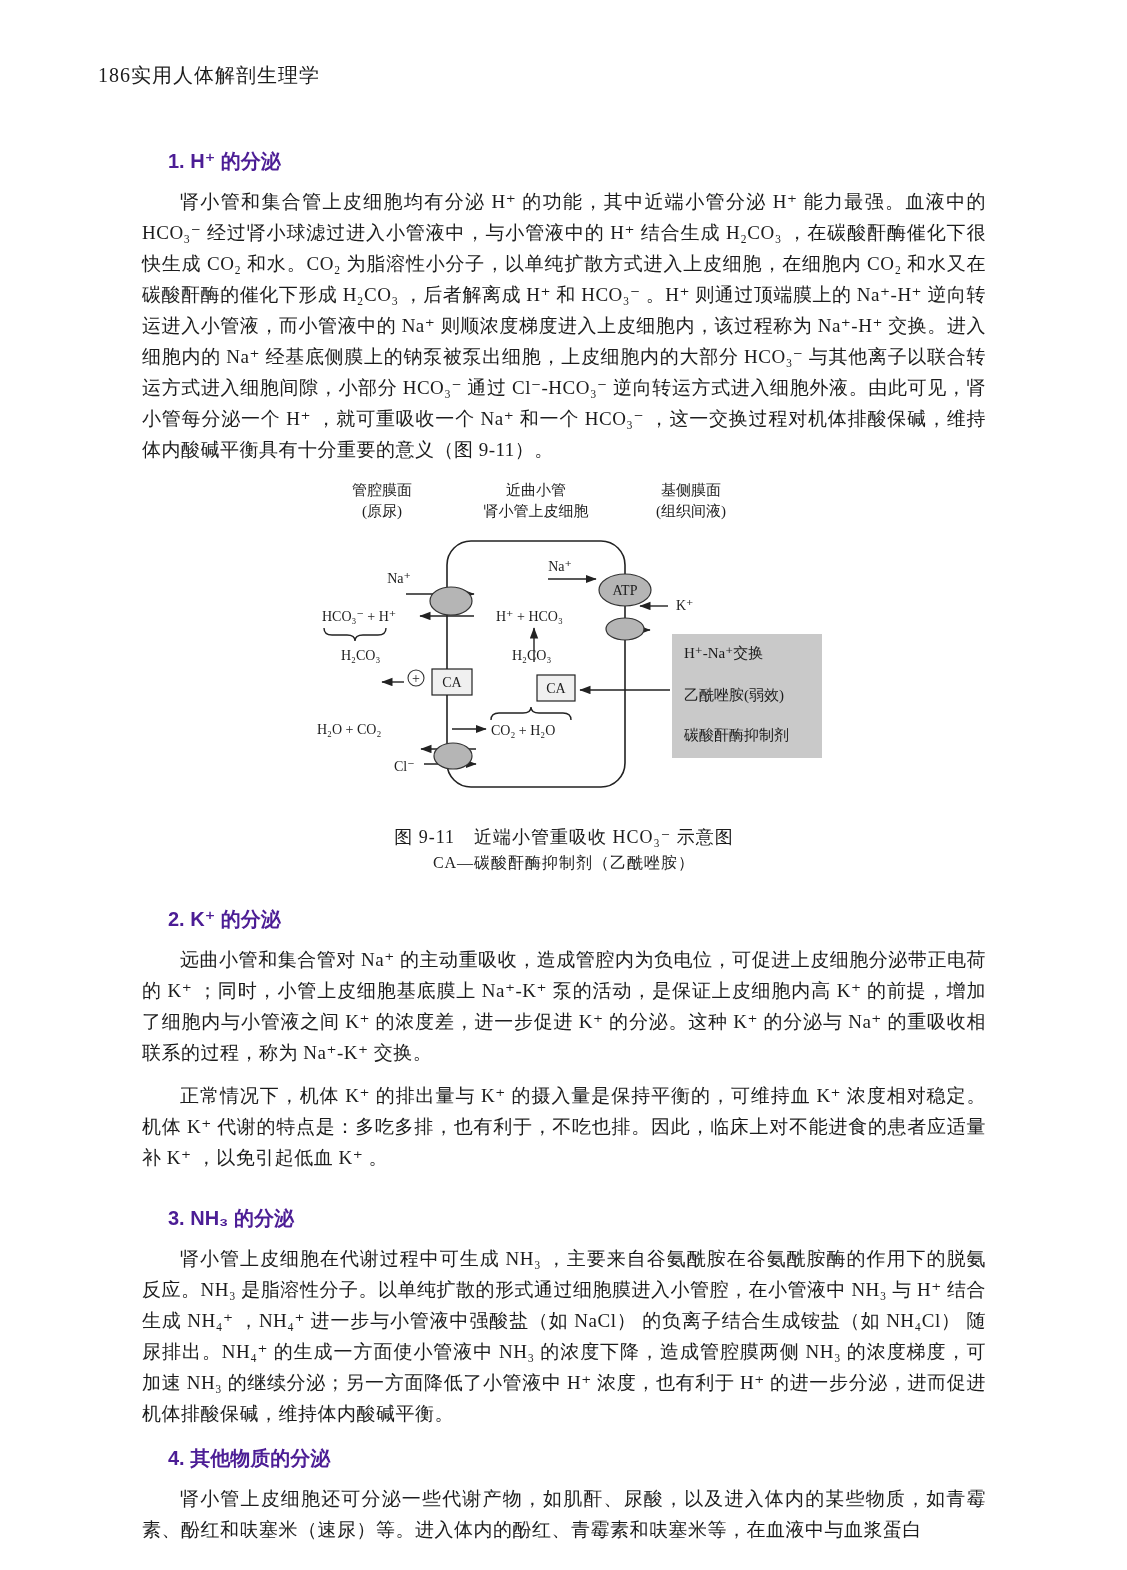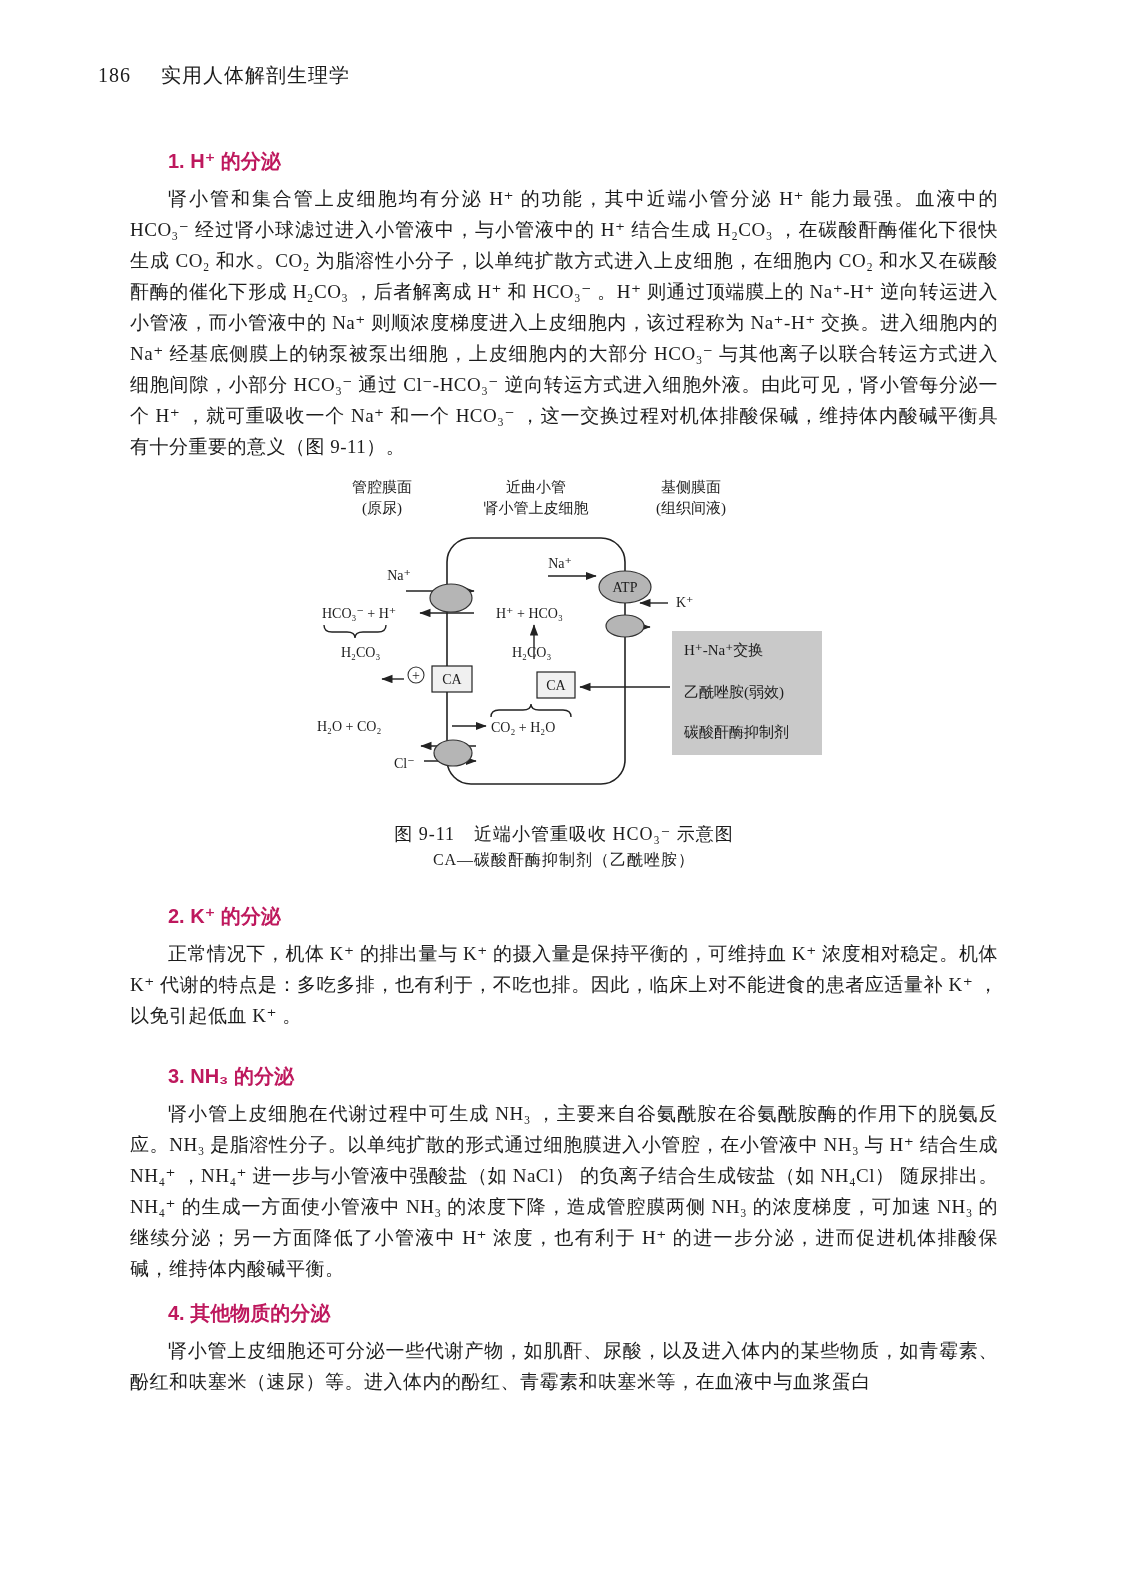--- a/index.html
+++ b/index.html
@@ -7,36 +7,36 @@
     position:relative;
     width:1127px; height:1570px;
     background:#ffffff;
     font-family:"Liberation Serif","DejaVu Serif",serif;
     color:#1c1c1c;
     overflow:hidden;
   }
   .running-head {
     position:absolute; top:62px; left:98px;
     font-size:20px; letter-spacing:1px;
-    display:flex; align-items:baseline; gap:30px;
+    display:flex; align-items:baseline; 
   }
   .running-head .pageno { font-size:20px; }
   .content {
     position:absolute; left:130px; top:148px; width:868px;
   }
   h2.sec-title {
     font-family:"Liberation Sans","DejaVu Sans",sans-serif;
     font-weight:bold; font-size:20px; line-height:26px;
-    margin:0 0 9px 0; padding-left:38px; color:#be185d;
+    margin:0 0 9px 0; padding-left:38px; color:#4c1d95;
   }
   h2.mt { margin-top:32px; }
   p.body {
     font-size:19px; line-height:31px;
     text-align:justify; text-indent:2em;
-    margin:0; letter-spacing:0.5px;
+    margin:12px; letter-spacing:0.5px;
   }
   .figure-block { width:556px; margin:14px auto 0 auto; }
   .figure-block svg { display:block; }
   .fig-caption {
     text-align:center; font-size:18px; margin-top:24px; letter-spacing:1px;
   }
   .fig-subcaption {
     text-align:center; font-size:16px; margin-top:4px; color:#222; letter-spacing:1px;
   }
   
@@ -120,20 +120,21 @@
         <text class="chem" x="197" y="256">CO₂ + H₂O</text>
 
         <text class="chem" x="382" y="131">K⁺</text>
       </svg>
 
       <div class="fig-caption">图 9-11　近端小管重吸收 HCO₃⁻ 示意图</div>
       <div class="fig-subcaption">CA—碳酸酐酶抑制剂（乙酰唑胺）</div>
     </div>
 
     <h2 class="sec-title mt">2. K⁺ 的分泌</h2>
+    <p class="body">远曲小管和集合管对 Na⁺ 的主动重吸收，造成管腔内为负电位，可促进上皮细胞分泌带正电荷的 K⁺ ；同时，小管上皮细胞基底膜上 Na⁺-K⁺ 泵的活动，是保证上皮细胞内高 K⁺ 的前提，增加了细胞内与小管液之间 K⁺ 的浓度差，进一步促进 K⁺ 的分泌。这种 K⁺ 的分泌与 Na⁺ 的重吸收相联系的过程，称为 Na⁺-K⁺ 交换。</p>
     <p class="body">正常情况下，机体 K⁺ 的排出量与 K⁺ 的摄入量是保持平衡的，可维持血 K⁺ 浓度相对稳定。机体 K⁺ 代谢的特点是：多吃多排，也有利于，不吃也排。因此，临床上对不能进食的患者应适量补 K⁺ ，以免引起低血 K⁺ 。</p>
 
     <h2 class="sec-title mt" style="">3. NH₃ 的分泌</h2>
     <p class="body">肾小管上皮细胞在代谢过程中可生成 NH₃ ，主要来自谷氨酰胺在谷氨酰胺酶的作用下的脱氨反应。NH₃ 是脂溶性分子。以单纯扩散的形式通过细胞膜进入小管腔，在小管液中 NH₃ 与 H⁺ 结合生成 NH₄⁺ ，NH₄⁺ 进一步与小管液中强酸盐（如 NaCl） 的负离子结合生成铵盐（如 NH₄Cl） 随尿排出。NH₄⁺ 的生成一方面使小管液中 NH₃ 的浓度下降，造成管腔膜两侧 NH₃ 的浓度梯度，可加速 NH₃ 的继续分泌；另一方面降低了小管液中 H⁺ 浓度，也有利于 H⁺ 的进一步分泌，进而促进机体排酸保碱，维持体内酸碱平衡。</p>
 
     <h2 class="sec-title mt" style="margin-top:16px;">4. 其他物质的分泌</h2>
     <p class="body">肾小管上皮细胞还可分泌一些代谢产物，如肌酐、尿酸，以及进入体内的某些物质，如青霉素、酚红和呋塞米（速尿）等。进入体内的酚红、青霉素和呋塞米等，在血液中与血浆蛋白</p>
 
   </div>
 </div>

